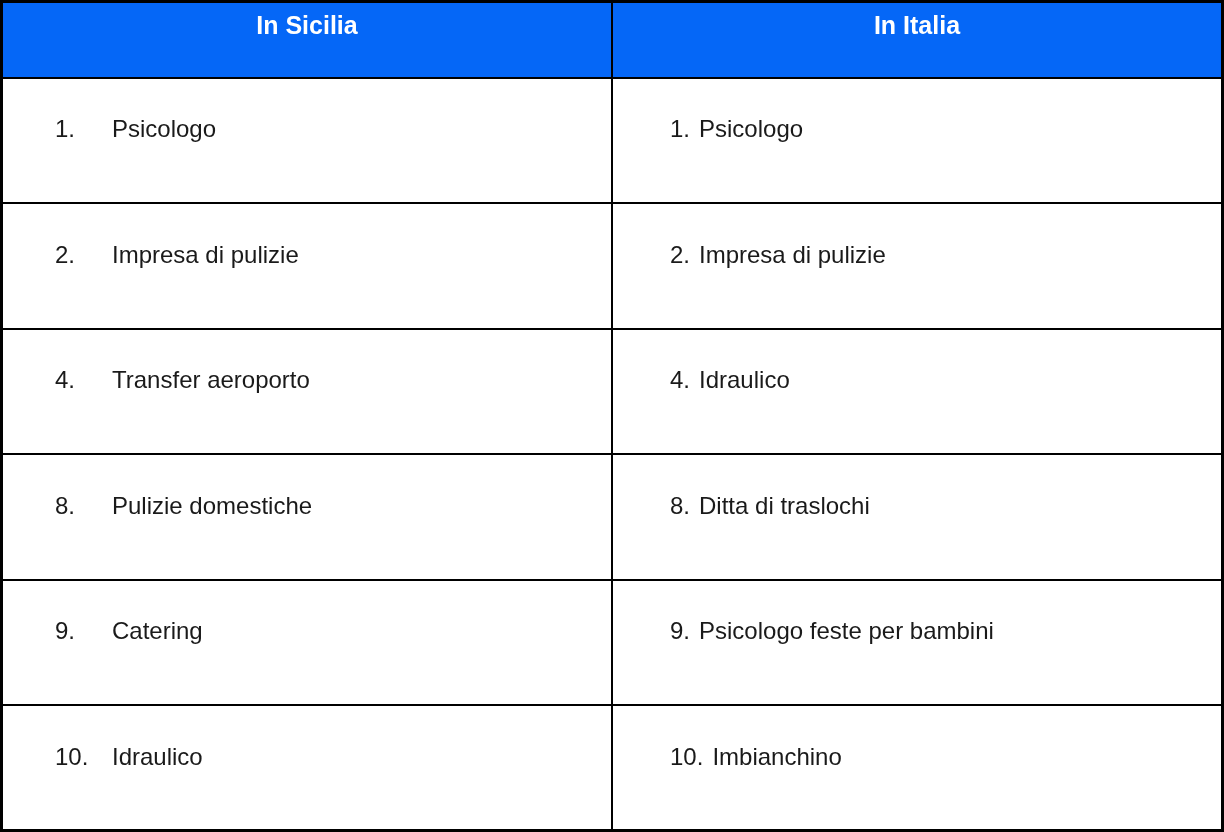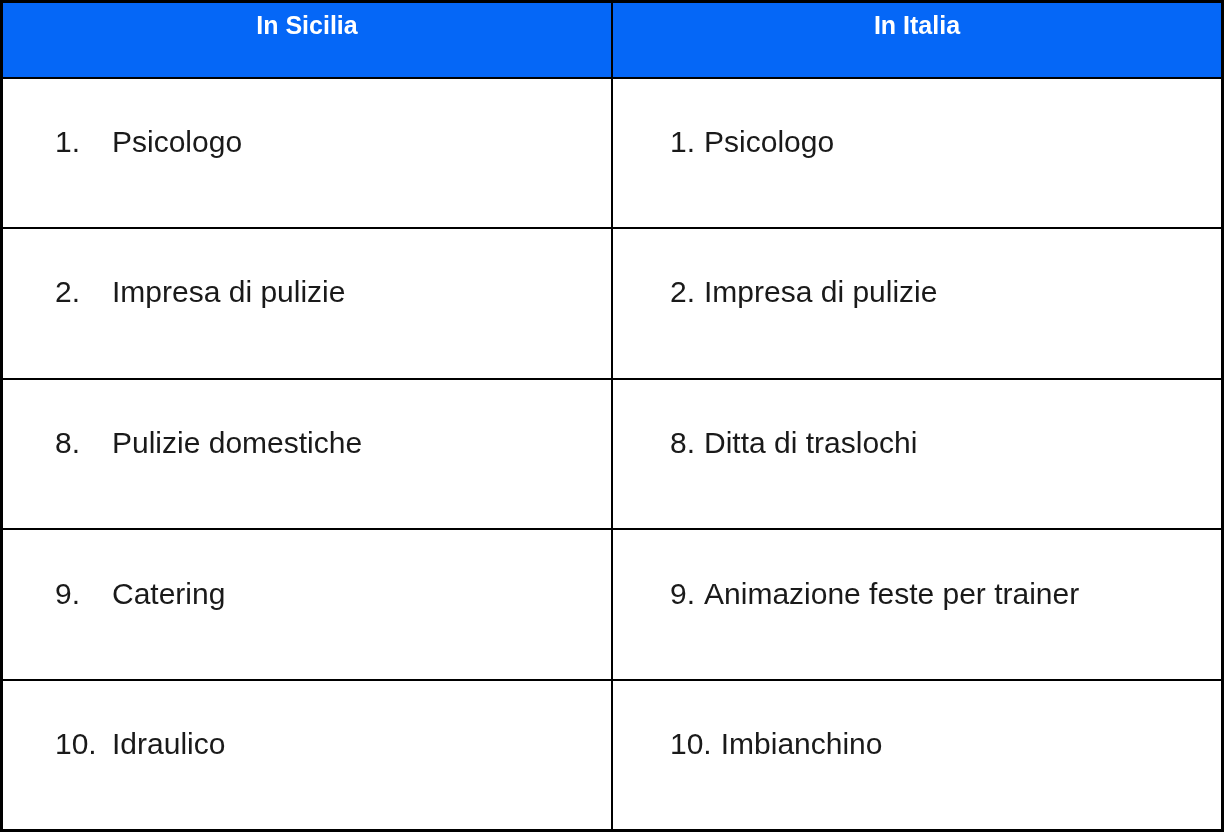--- a/index.html
+++ b/index.html
@@ -34,21 +34,21 @@
     font-weight: bold;
     text-align: center;
     vertical-align: top;
     padding-top: 8px;
   }
   tbody tr {
     height: 75px;
   }
   td.item-cell {
     vertical-align: middle;
-    font-size: 30px;
+    font-size: 24px;
     color: var(--body-text, #1a1a1a);
     padding-bottom: 22px;
   }
   td.cell-sic { padding-left: 52px; }
   td.cell-ita { padding-left: 57px; }
   .num-sic {
     display: inline-block;
     min-width: 57px;
   }
   tbody tr:nth-child(10) .num-sic {
@@ -77,26 +77,30 @@
     <tbody>
         <tr>
           <td class="item-cell cell-sic"><span class="num-sic">1.</span><span>Psicologo</span></td>
           <td class="item-cell cell-ita"><span class="num-ita">1.</span><span>Psicologo</span></td>
         </tr>
         <tr>
           <td class="item-cell cell-sic"><span class="num-sic">2.</span><span>Impresa di pulizie</span></td>
           <td class="item-cell cell-ita"><span class="num-ita">2.</span><span>Impresa di pulizie</span></td>
         </tr>
         <tr>
+          <td class="item-cell cell-sic"><span class="num-sic">4.</span><span>Transfer aeroporto</span></td>
+          <td class="item-cell cell-ita"><span class="num-ita">4.</span><span>Idraulico</span></td>
+        </tr>
+        <tr>
           <td class="item-cell cell-sic"><span class="num-sic">8.</span><span>Pulizie domestiche</span></td>
           <td class="item-cell cell-ita"><span class="num-ita">8.</span><span>Ditta di traslochi</span></td>
         </tr>
         <tr>
           <td class="item-cell cell-sic"><span class="num-sic">9.</span><span>Catering</span></td>
-          <td class="item-cell cell-ita"><span class="num-ita">9.</span><span>Animazione feste per trainer</span></td>
+          <td class="item-cell cell-ita"><span class="num-ita">9.</span><span>Psicologo feste per bambini</span></td>
         </tr>
         <tr>
           <td class="item-cell cell-sic"><span class="num-sic">10.</span><span>Idraulico</span></td>
           <td class="item-cell cell-ita"><span class="num-ita">10.</span><span>Imbianchino</span></td>
         </tr>
       </tbody>
   </table>
 </div>
 
 </body></html>

